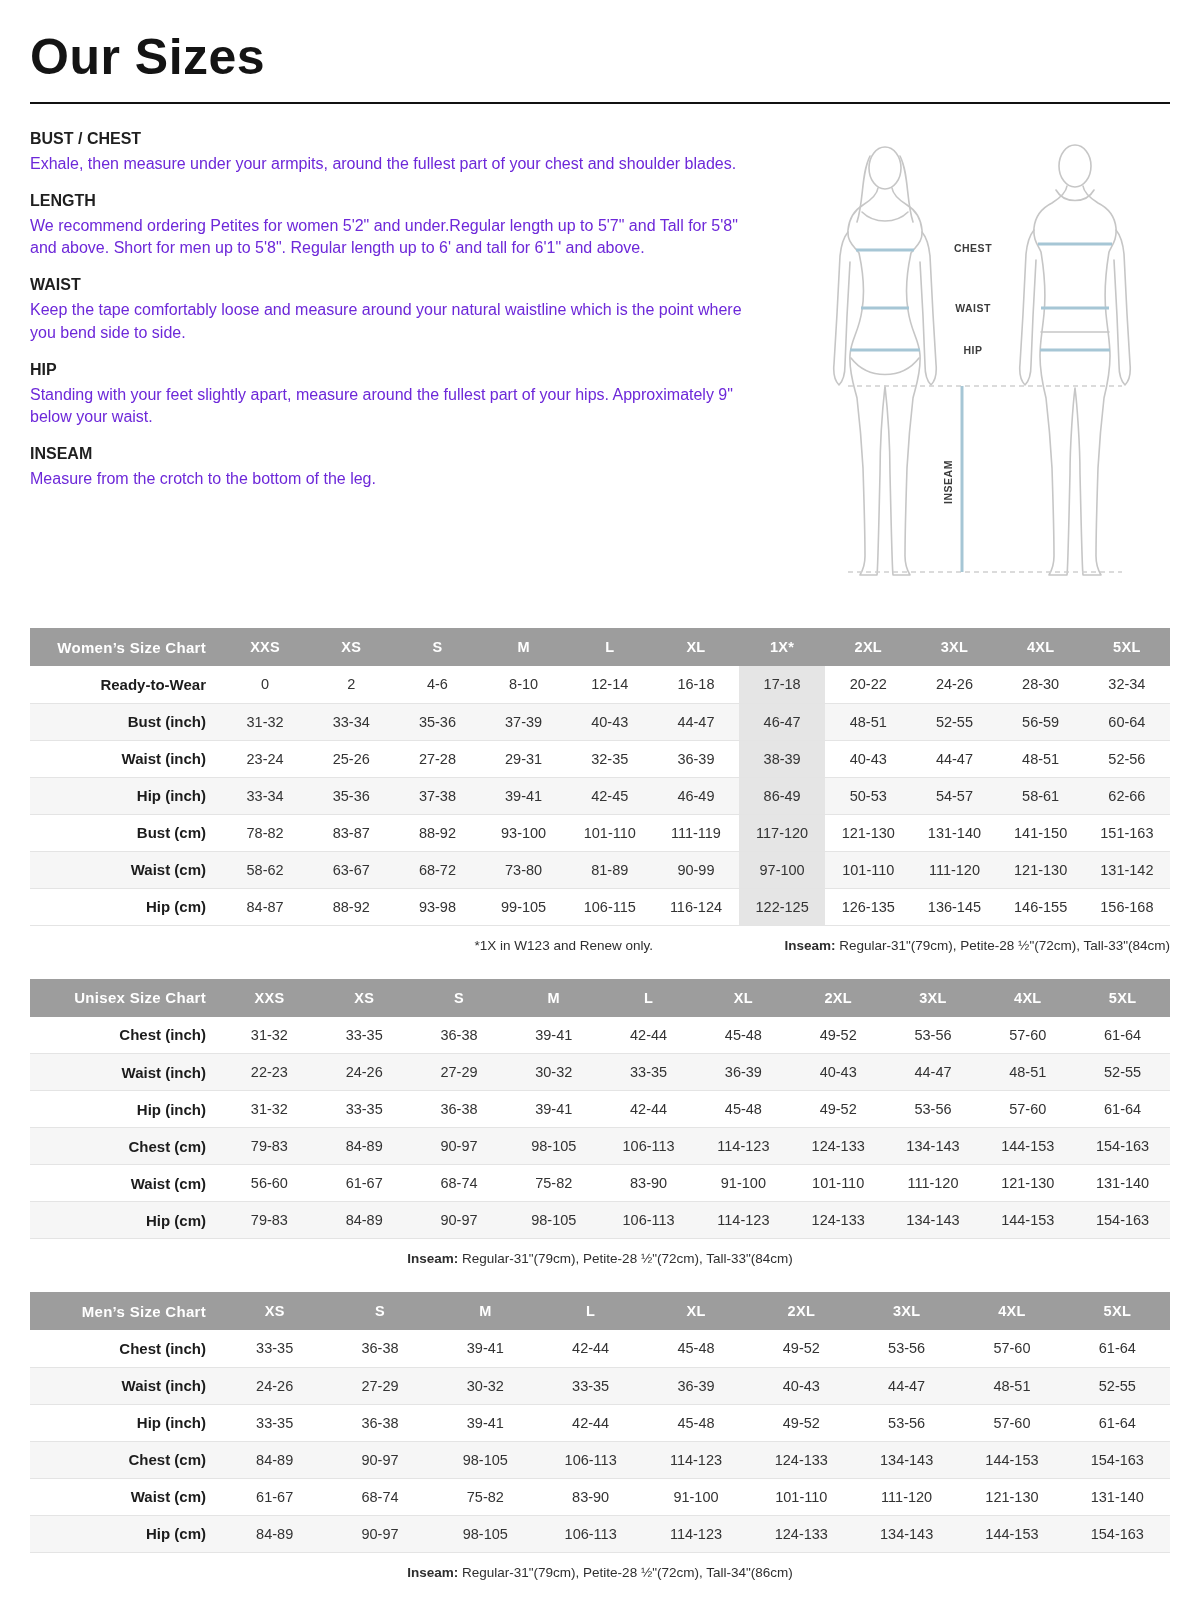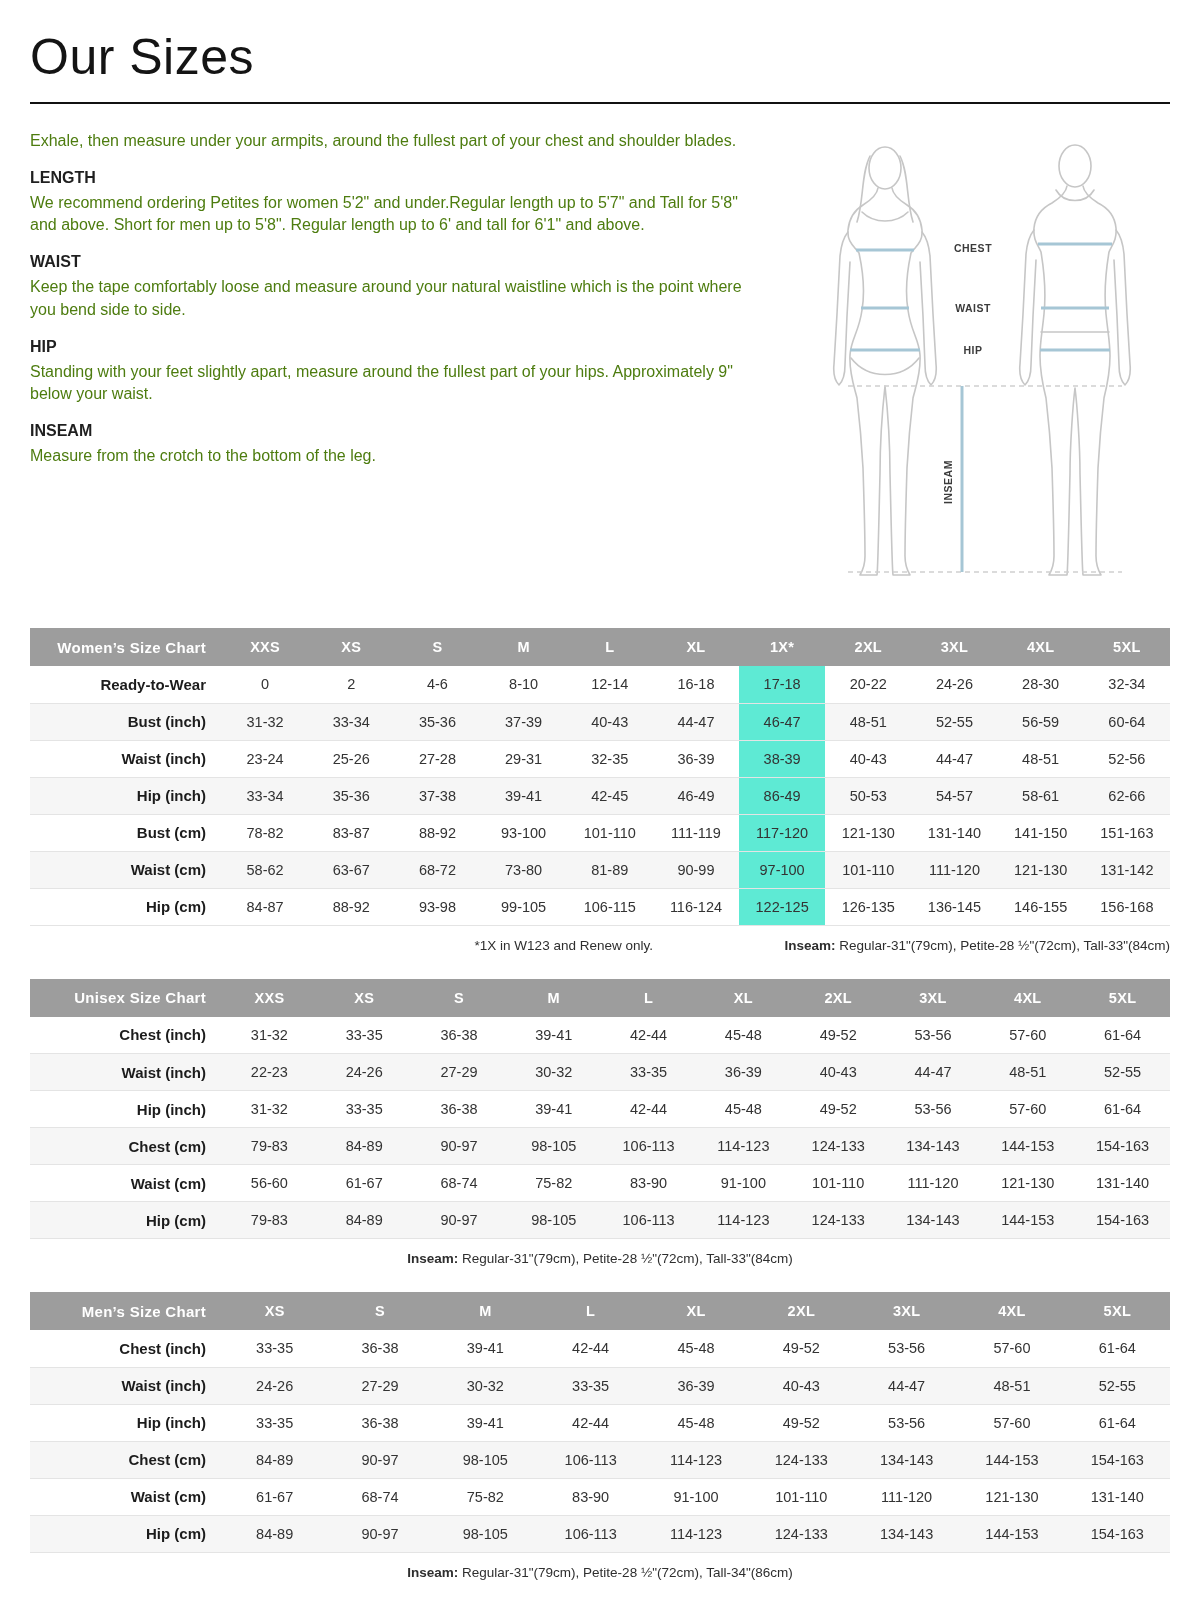--- a/index.html
+++ b/index.html
@@ -5,55 +5,55 @@
   * { margin:0; padding:0; box-sizing:border-box; }
   html,body { background:#ffffff; }
   body {
     width:1200px; min-height:1600px;
     font-family:"Liberation Sans", sans-serif;
     color:#3d3d3d;
   }
   .page { padding:24px 30px 24px 30px; }
 
   h1.page-title {
-    font-size:50px; font-weight:400; color:#141414; letter-spacing:.5px;
+    font-size:50px; font-weight:700; color:#141414; letter-spacing:.5px;
     margin-top:4px;
   }
   .title-rule { border:none; border-top:2px solid #111; margin:16px 0 26px 0; }
 
   .top { display:flex; align-items:flex-start; }
   .instructions { width:742px; padding-right:10px; }
   .instructions h2 {
     font-size:17px; font-weight:700; color:#1f1f1f; letter-spacing:.2px;
     margin-bottom:18px;
   }
   .section { margin-bottom:16px; }
   .section h3 { font-size:16px; font-weight:700; color:#1f1f1f; margin-bottom:5px; }
-  .section p  { font-size:16px; line-height:1.42; color:#4d7c0f; }
+  .section p  { font-size:16px; line-height:1.42; color:#6d28d9; }
 
   .figure { flex:1; display:flex; justify-content:flex-end; padding-top:2px; }
 
   
   .tables { margin-top:18px; }
   .table-block { margin-top:26px; }
   table.size-table { width:100%; border-collapse:collapse; table-layout:fixed; }
   col.label-col { width:192px; }
   thead th {
     background:#9d9d9d; color:#ffffff; font-weight:700; font-size:14.5px;
     height:38px; text-align:center; letter-spacing:.3px;
   }
   thead th.t-title { text-align:right; padding-right:16px; font-size:15px; }
   tbody tr { border-bottom:1px solid #e4e4e4; }
   tbody tr:nth-child(even) { background:#f6f6f6; }
   tbody th {
     text-align:right; padding-right:16px; font-weight:700; color:#1c1c1c;
     font-size:15px; height:37px;
   }
   tbody td { text-align:center; font-size:14.5px; color:#333333; }
-  td.hl { background:#5eead4; }
+  td.hl { background:#e5e5e5; }
 
   .footnotes {
     display:flex; justify-content:center; align-items:baseline;
     margin-top:12px; font-size:13.5px; color:#2e2e2e;
   }
   .fn-note { margin-left:39%; margin-right:auto; white-space:nowrap; }
   .fn-inseam { white-space:nowrap; }
   .fn-inseam b { font-weight:700; }
 
   
@@ -65,20 +65,21 @@
 
 <div class="page">
 
   <h1 class="page-title">Our Sizes</h1>
   <hr class="title-rule">
 
   <div class="top">
     <div class="instructions">
 
       <div class="section">
+        <h3>BUST / CHEST</h3>
         <p>Exhale, then measure under your armpits, around the fullest part of your chest and shoulder blades.</p>
       </div>
       <div class="section">
         <h3>LENGTH</h3>
         <p>We recommend ordering Petites for women 5'2" and under.Regular length up to 5'7" and Tall for 5'8" and above. Short for men up to 5'8". Regular length up to 6' and tall for 6'1" and above.</p>
       </div>
       <div class="section">
         <h3>WAIST</h3>
         <p>Keep the tape comfortably loose and measure around your natural waistline which is the point where you bend side to side.</p>
       </div>

